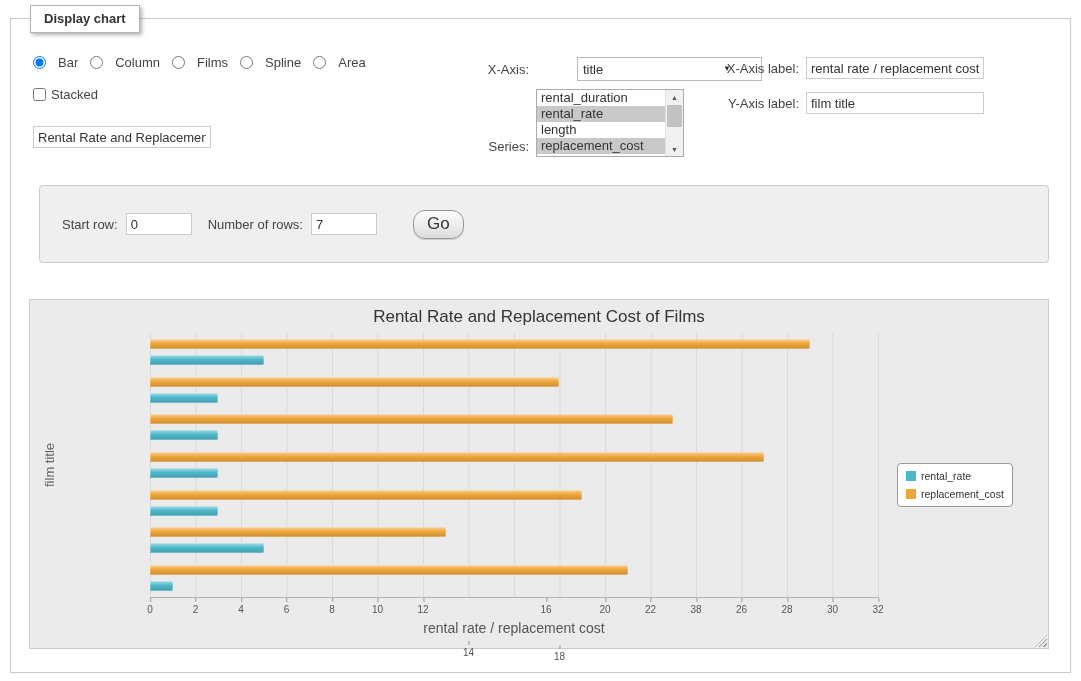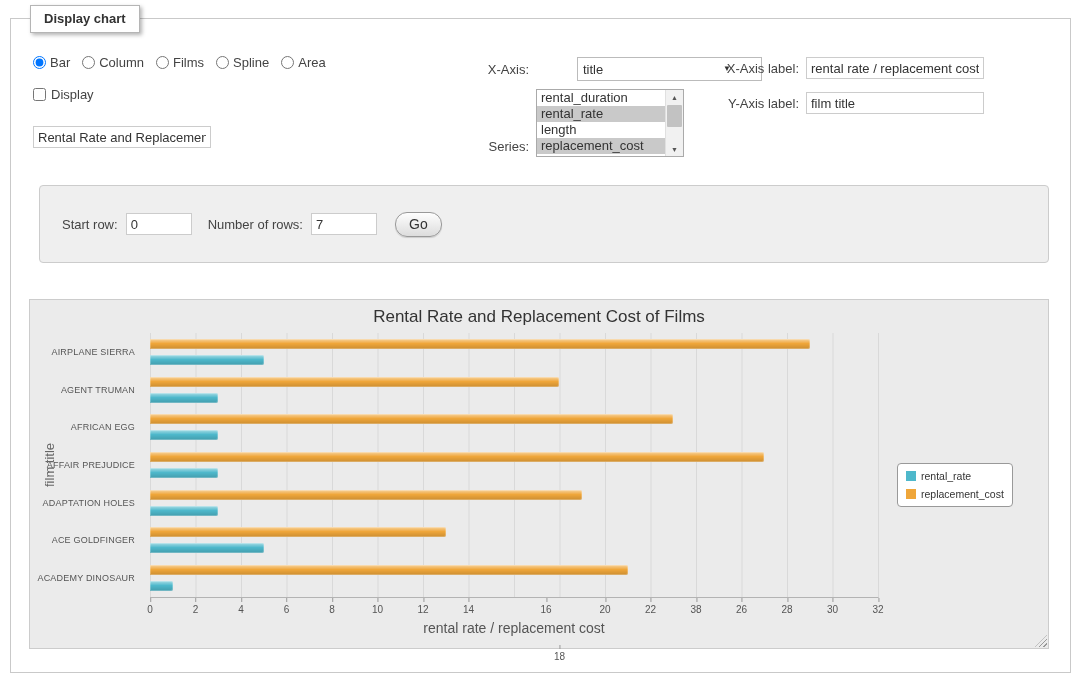--- a/index.html
+++ b/index.html
@@ -11,21 +11,21 @@
   .outer {
     position:absolute; left:10px; top:18px; width:1059px; height:653px;
     border:1px solid #c9c9c9;
   }
   .legend-box {
     position:absolute; left:19px; top:-14px; background:#fff;
     border:1px solid #b5b5b5; box-shadow:2px 2px 4px rgba(0,0,0,.3);
     padding:5px 13px 6px; font-size:13px; font-weight:bold; color:#333;
   }
   .radio-row { position:absolute; left:22px; top:36px; display:flex; align-items:center; gap:12px; font-size:13px; color:#444; }
-  .radio-opt { display:flex; align-items:center; gap:4px; cursor:pointer; }
+  .radio-opt { display:flex; align-items:center; gap:12px; cursor:pointer; }
   input[type=radio], input[type=checkbox] { margin:0; }
   .stacked-row { position:absolute; left:22px; top:68px; display:flex; align-items:center; gap:5px; font-size:13px; color:#444; cursor:pointer; }
   input[type=text] { height:16px; border:1px solid #ccc; font-size:13px; padding:2px 4px; font-family:inherit; color:#333; }
   .title-input { position:absolute; left:22px; top:107px; width:168px; }
 
   .xaxis-group, .series-group, .xlabel-group, .ylabel-group {
     position:absolute; display:flex; align-items:center; gap:7px; font-size:13px; color:#444;
   }
   .xaxis-group { left:460px; top:38px; }
   .series-group { left:460px; top:70px; align-items:flex-end; }
@@ -55,21 +55,21 @@
 
   .rows-panel {
     position:absolute; left:28px; top:166px; width:1010px; height:78px;
     background:#efefef; border:1px solid #ccc; border-radius:4px;
     display:flex; align-items:center; padding-left:22px; gap:8px;
     font-size:13px; color:#444; box-sizing:border-box;
   }
   .rows-panel input { width:56px; }
   .num-label { margin-left:8px; }
   .go-btn {
-    margin-left:10px; padding:3px 13px 4px; font-size:14px; color:#333;
+    margin-left:28px; padding:3px 13px 4px; font-size:17px; color:#333;
     border:1px solid #999; border-radius:12px;
     background:linear-gradient(#fefefe,#dcdcdc); cursor:pointer; font-family:inherit;
     box-shadow:0 1px 1px rgba(0,0,0,.15);
   }
 
   .chart-panel {
     position:absolute; left:18px; top:280px; width:1020px; height:350px;
     background:#ebebeb; border:1px solid #ccc; box-sizing:border-box;
   }
   .chart-title { position:absolute; top:7px; left:0; width:100%; text-align:center; font-size:17px; color:#333; }
@@ -129,21 +129,21 @@
         <span>Spline</span>
       </label>
       <label class="radio-opt">
         <input type="radio" name="ctype" style="">
         <span>Area</span>
       </label>
     </div>
 
   <label class="stacked-row">
     <input type="checkbox" id="stackedCb" style="">
-    <span>Display</span>
+    <span>Stacked</span>
   </label>
 
   <input type="text" class="title-input" value="Rental Rate and Replacement Cost of Films" style="">
 
   <div class="xaxis-group">
     <span class="ctl-label">X-Axis:</span>
     <span class="select-wrap">
       <select>
         <option>title</option>
       </select>
@@ -182,29 +182,20 @@
     <span>Start row:</span>
     <input type="text" value="0" style="">
     <span class="num-label">Number of rows:</span>
     <input type="text" value="7" style="">
     <button class="go-btn">Go</button>
   </div>
 
   <div class="chart-panel">
     <div class="chart-title">Rental Rate and Replacement Cost of Films</div>
     <div class="y-axis-title">film title</div>
-    <div class="cat-labels" id="catLabels">
-        <div class="cat-cell">AIRPLANE SIERRA</div>
-        <div class="cat-cell">AGENT TRUMAN</div>
-        <div class="cat-cell">AFRICAN EGG</div>
-        <div class="cat-cell">AFFAIR PREJUDICE</div>
-        <div class="cat-cell">ADAPTATION HOLES</div>
-        <div class="cat-cell">ACE GOLDFINGER</div>
-        <div class="cat-cell">ACADEMY DINOSAUR</div>
-      </div>
     <div class="plot" id="plotArea">
         <div class="plot-row">
           <div class="bar" style="width: 90.5938%; background-color: rgb(239, 166, 58); background-image: linear-gradient(rgba(255, 255, 255, 0.5), rgba(255, 255, 255, 0) 45%, rgba(0, 0, 0, 0.15));"></div>
           <div class="bar" style="width: 15.5938%; background-color: rgb(78, 184, 203); background-image: linear-gradient(rgba(255, 255, 255, 0.5), rgba(255, 255, 255, 0) 45%, rgba(0, 0, 0, 0.15));"></div>
         </div>
         <div class="plot-row">
           <div class="bar" style="width: 56.2187%; background-color: rgb(239, 166, 58); background-image: linear-gradient(rgba(255, 255, 255, 0.5), rgba(255, 255, 255, 0) 45%, rgba(0, 0, 0, 0.15));"></div>
           <div class="bar" style="width: 9.34375%; background-color: rgb(78, 184, 203); background-image: linear-gradient(rgba(255, 255, 255, 0.5), rgba(255, 255, 255, 0) 45%, rgba(0, 0, 0, 0.15));"></div>
         </div>
         <div class="plot-row">
@@ -229,21 +220,21 @@
         </div>
       </div>
     <div class="x-ticks" id="xTicks">
         <span class="x-tick" style="left: 0%;">0</span>
         <span class="x-tick" style="left: 6.25%;">2</span>
         <span class="x-tick" style="left: 12.5%;">4</span>
         <span class="x-tick" style="left: 18.75%;">6</span>
         <span class="x-tick" style="left: 25%;">8</span>
         <span class="x-tick" style="left: 31.25%;">10</span>
         <span class="x-tick" style="left: 37.5%;">12</span>
-        <span class="x-tick" style="left: 43.75%;">14</span>
+        <span class="x-tick" style="left: 43.75%; margin-top: 43px;">14</span>
         <span class="x-tick" style="left: 50%; margin-left: 32px;">16</span>
         <span class="x-tick" style="left: 56.25%; margin-top: 47px;">18</span>
         <span class="x-tick" style="left: 62.5%;">20</span>
         <span class="x-tick" style="left: 68.75%;">22</span>
         <span class="x-tick" style="left: 75%;">38</span>
         <span class="x-tick" style="left: 81.25%;">26</span>
         <span class="x-tick" style="left: 87.5%;">28</span>
         <span class="x-tick" style="left: 93.75%;">30</span>
         <span class="x-tick" style="left: 100%;">32</span>
       </div>

